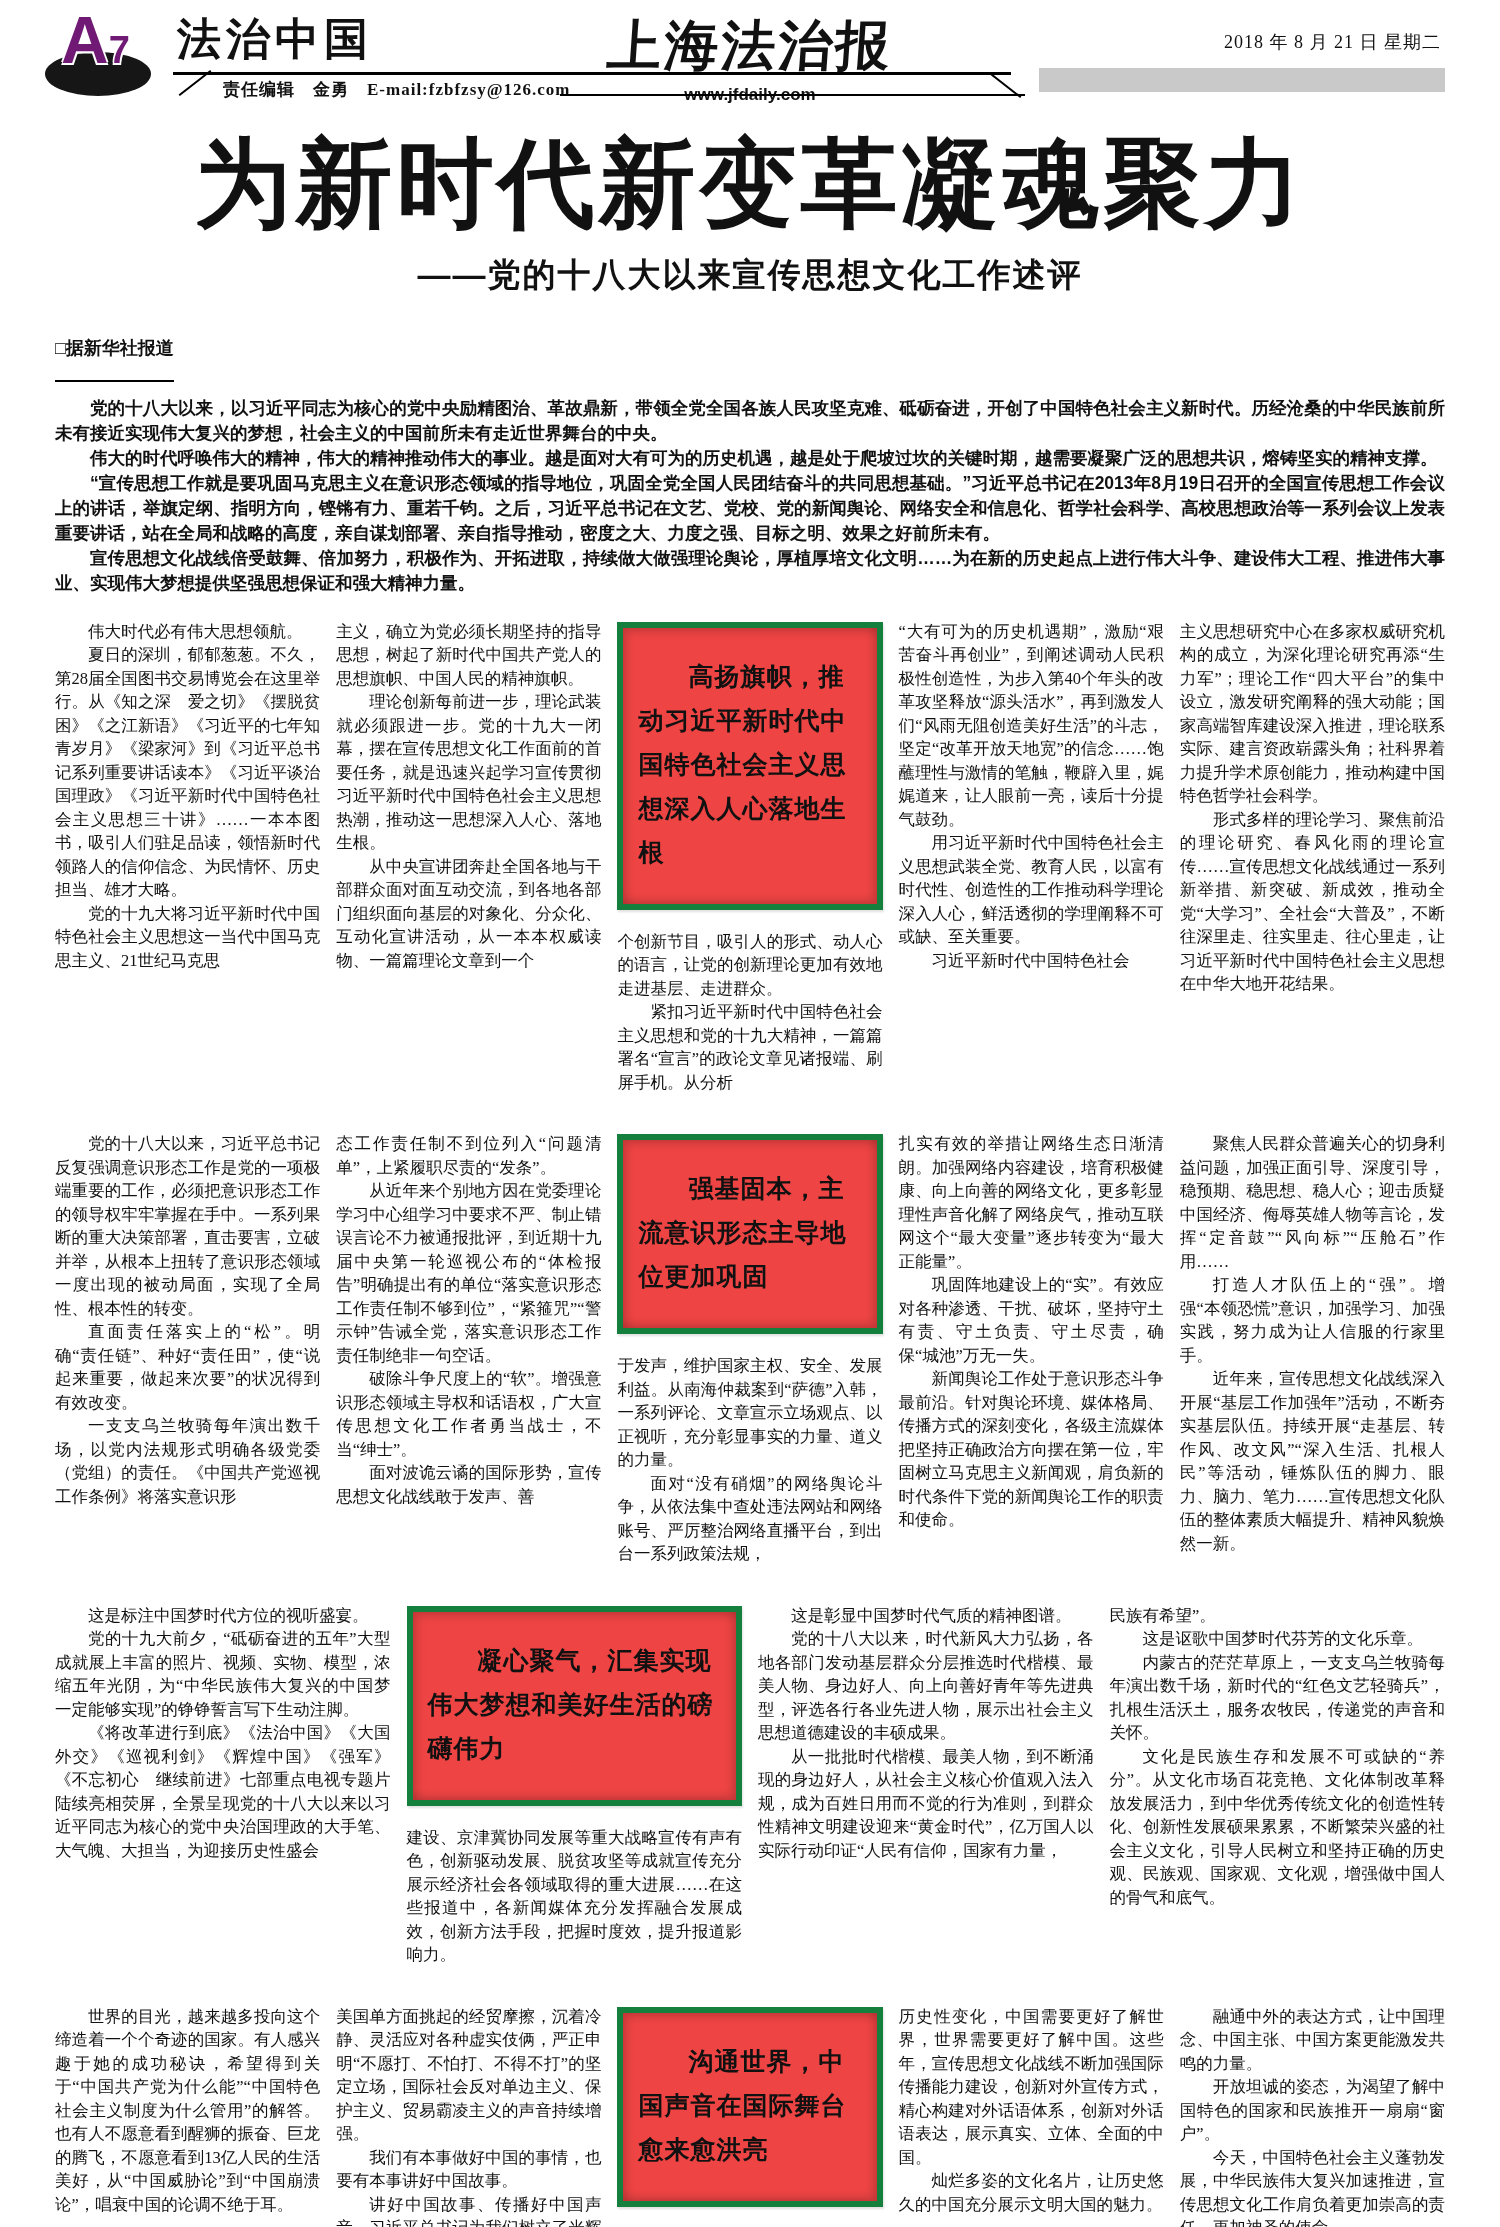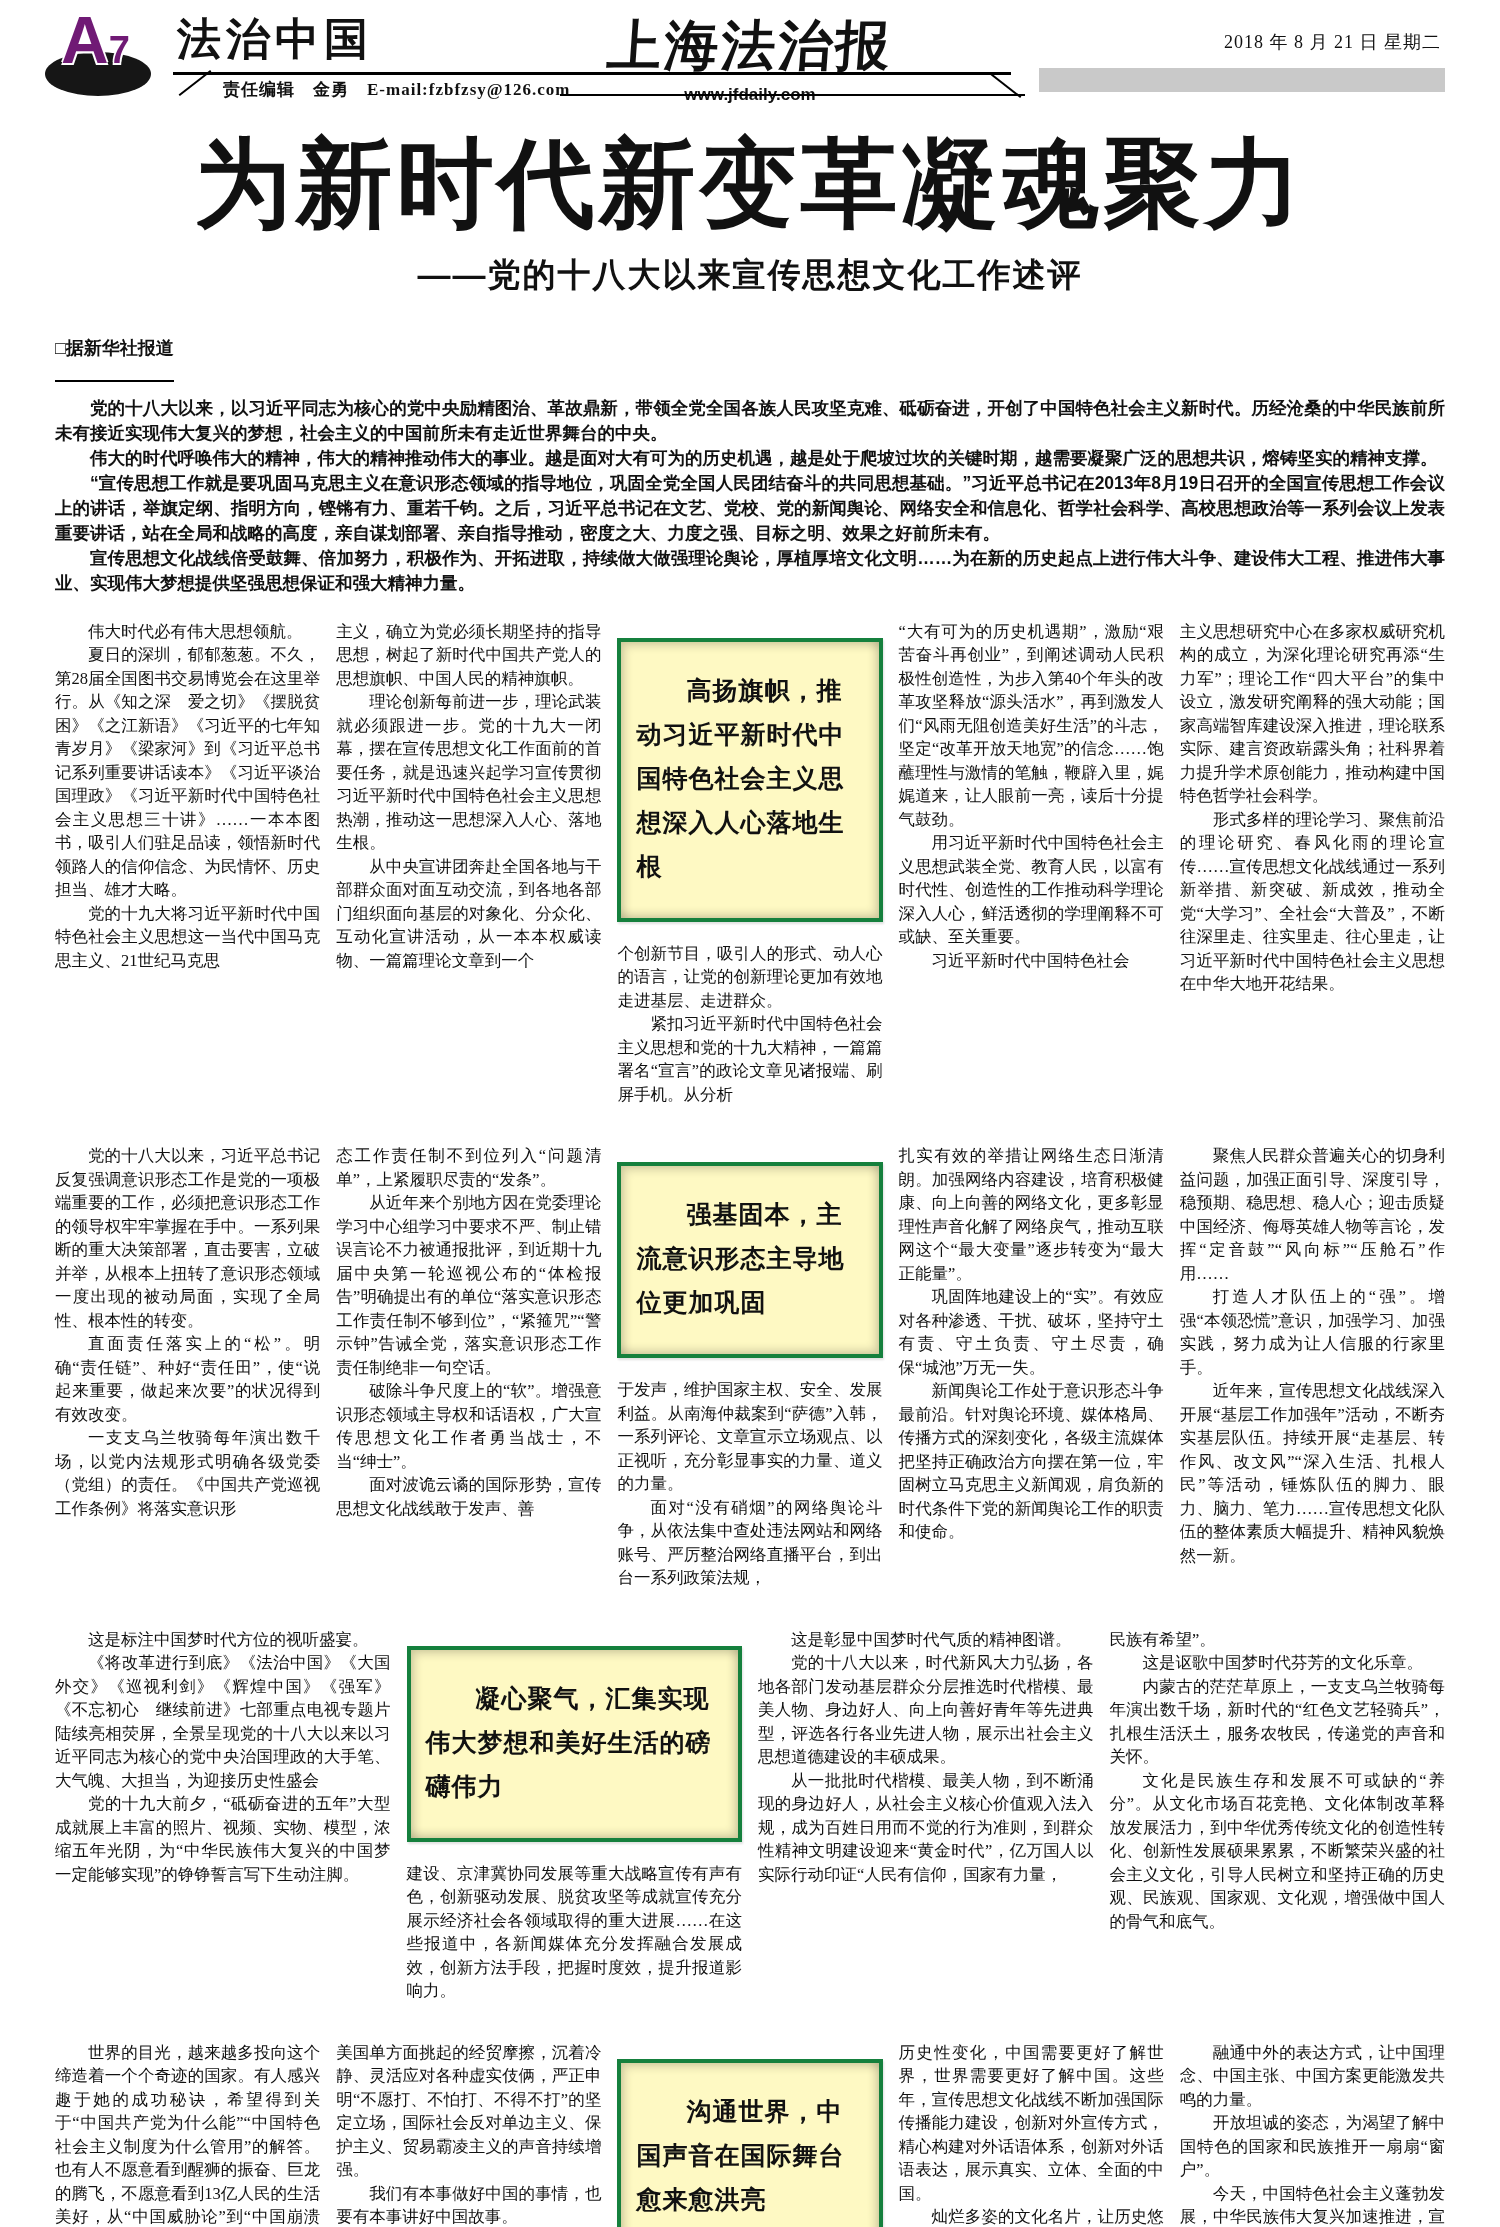--- a/index.html
+++ b/index.html
@@ -49,22 +49,22 @@
   .lead { margin-top: 14px; }
   .lead p { font-weight: bold; font-size: 17.5px; line-height: 25px;
     text-align: justify; text-indent: 2em; font-family: "Liberation Sans", sans-serif; }
 
   
   .body-bands { margin-top: 24px; }
   .band { display: flex; gap: 16px; margin-bottom: 38px; }
   .col { flex: 1 1 0; min-width: 0; font-size: 16.5px; line-height: 23.5px; text-align: justify; }
   .col p { text-indent: 2em; }
   .col p.cont { text-indent: 0; }
-  .head-box { margin: 18px 0 20px 0; padding: 26px 15px 30px 15px; background: #fef9c3;
-    border: 4px solid #15803d;
+  .head-box { margin: 2px 0 20px 0; padding: 26px 15px 30px 15px; background: #ef4444;
+    border: 6px solid #15803d;
     box-shadow: inset 4px 4px 9px rgba(0,0,0,.16), inset -4px -4px 9px rgba(0,0,0,.16), 1px 2px 2px rgba(0,0,0,.12); }
   .head-box h2 { font-family: "Liberation Sans", sans-serif; font-weight: bold;
     font-size: 25px; line-height: 44px; text-indent: 2em; letter-spacing: 1px; text-align: left; }
 </style>
 </head>
 <body>
 
 <div class="page">
 
   <div class="hdr">
@@ -155,22 +155,22 @@
         </div>
         <div class="col">
           <p>聚焦人民群众普遍关心的切身利益问题，加强正面引导、深度引导，稳预期、稳思想、稳人心；迎击质疑中国经济、侮辱英雄人物等言论，发挥“定音鼓”“风向标”“压舱石”作用……</p>
           <p>打造人才队伍上的“强”。增强“本领恐慌”意识，加强学习、加强实践，努力成为让人信服的行家里手。</p>
           <p>近年来，宣传思想文化战线深入开展“基层工作加强年”活动，不断夯实基层队伍。持续开展“走基层、转作风、改文风”“深入生活、扎根人民”等活动，锤炼队伍的脚力、眼力、脑力、笔力……宣传思想文化队伍的整体素质大幅提升、精神风貌焕然一新。</p>
         </div>
       </section>
       <section class="band">
         <div class="col">
           <p>这是标注中国梦时代方位的视听盛宴。</p>
+          <p>党的十九大前夕，“砥砺奋进的五年”大型成就展上丰富的照片、视频、实物、模型，浓缩五年光阴，为“中华民族伟大复兴的中国梦一定能够实现”的铮铮誓言写下生动注脚。</p>
           <p>《将改革进行到底》《法治中国》《大国外交》《巡视利剑》《辉煌中国》《强军》《不忘初心　继续前进》七部重点电视专题片陆续亮相荧屏，全景呈现党的十八大以来以习近平同志为核心的党中央治国理政的大手笔、大气魄、大担当，为迎接历史性盛会</p>
-          <p>党的十九大前夕，“砥砺奋进的五年”大型成就展上丰富的照片、视频、实物、模型，浓缩五年光阴，为“中华民族伟大复兴的中国梦一定能够实现”的铮铮誓言写下生动注脚。</p>
         </div>
         <div class="col">
           <div class="head-box">
             <h2>凝心聚气，汇集实现伟大梦想和美好生活的磅礴伟力</h2>
           </div>
           <p class="cont">建设、京津冀协同发展等重大战略宣传有声有色，创新驱动发展、脱贫攻坚等成就宣传充分展示经济社会各领域取得的重大进展……在这些报道中，各新闻媒体充分发挥融合发展成效，创新方法手段，把握时度效，提升报道影响力。</p>
         </div>
         <div class="col">
           <p>这是彰显中国梦时代气质的精神图谱。</p>
           <p>党的十八大以来，时代新风大力弘扬，各地各部门发动基层群众分层推选时代楷模、最美人物、身边好人、向上向善好青年等先进典型，评选各行各业先进人物，展示出社会主义思想道德建设的丰硕成果。</p>

